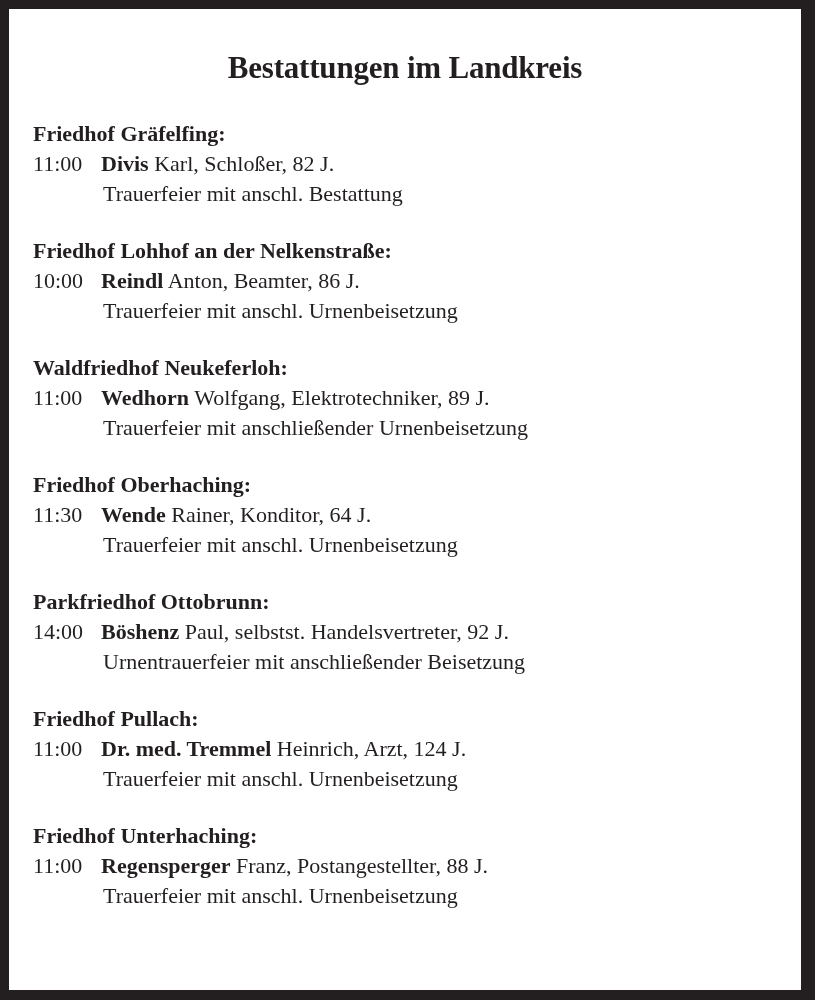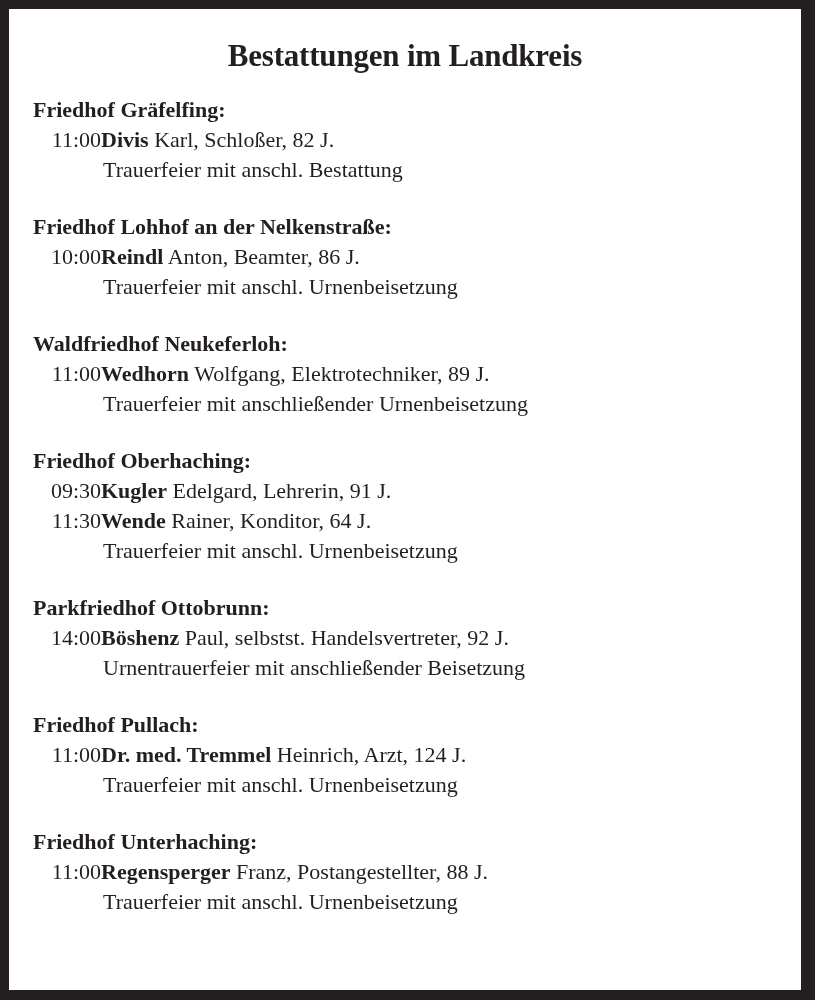--- a/index.html
+++ b/index.html
@@ -28,27 +28,27 @@
     background: #ffffff;
     box-sizing: border-box;
     overflow: hidden;
   }
   .notice-title {
     font-size: 31px;
     font-weight: bold;
     color: #231f20;
     text-align: center;
     letter-spacing: -0.2px;
-    margin: 4px;
+    margin: 16px;
     padding: 26px 0 0 0;
     line-height: 1.1;
   }
   .sections {
     padding: 0 0 0 24px;
-    margin-top: 22px;
+    margin-top: 34px;
   }
   .cemetery-section {
     margin-bottom: 27px;
   }
   .cemetery-section:last-child {
     margin-bottom: 0;
   }
   .cemetery-name {
     font-size: 22px;
     font-weight: bold;
@@ -58,21 +58,20 @@
   }
   .entry-line {
     font-size: 22px;
     color: #231f20;
     line-height: 30px;
     white-space: nowrap;
   }
   .entry-time {
     display: inline-block;
     min-width: 68px;
-    text-align: right;
   }
   .entry-surname {
     font-weight: bold;
     text-align: right;
   }
   .entry-detail {
     font-size: 22px;
     color: #231f20;
     line-height: 30px;
     padding-left: 70px;
@@ -98,21 +97,20 @@
           <div class="entry-line"><span class="entry-time">10:00</span><span class="entry-surname">Reindl</span><span class="entry-rest"> Anton, Beamter, 86 J.</span></div>
           <div class="entry-detail">Trauerfeier mit anschl. Urnenbeisetzung</div>
         </div>
         <div class="cemetery-section">
           <div class="cemetery-name">Waldfriedhof Neukeferloh:</div>
           <div class="entry-line"><span class="entry-time">11:00</span><span class="entry-surname">Wedhorn</span><span class="entry-rest"> Wolfgang, Elektrotechniker, 89 J.</span></div>
           <div class="entry-detail">Trauerfeier mit anschließender Urnenbeisetzung</div>
         </div>
         <div class="cemetery-section">
           <div class="cemetery-name">Friedhof Oberhaching:</div>
-          <div class="entry-line"><span class="entry-time">09:30</span><span class="entry-surname">Kugler</span><span class="entry-rest"> Edelgard, Lehrerin, 91 J.</span></div>
           <div class="entry-line"><span class="entry-time">11:30</span><span class="entry-surname">Wende</span><span class="entry-rest"> Rainer, Konditor, 64 J.</span></div>
           <div class="entry-detail">Trauerfeier mit anschl. Urnenbeisetzung</div>
         </div>
         <div class="cemetery-section">
           <div class="cemetery-name">Parkfriedhof Ottobrunn:</div>
           <div class="entry-line"><span class="entry-time">14:00</span><span class="entry-surname">Böshenz</span><span class="entry-rest"> Paul, selbstst. Handelsvertreter, 92 J.</span></div>
           <div class="entry-detail">Urnentrauerfeier mit anschließender Beisetzung</div>
         </div>
         <div class="cemetery-section">
           <div class="cemetery-name">Friedhof Pullach:</div>

